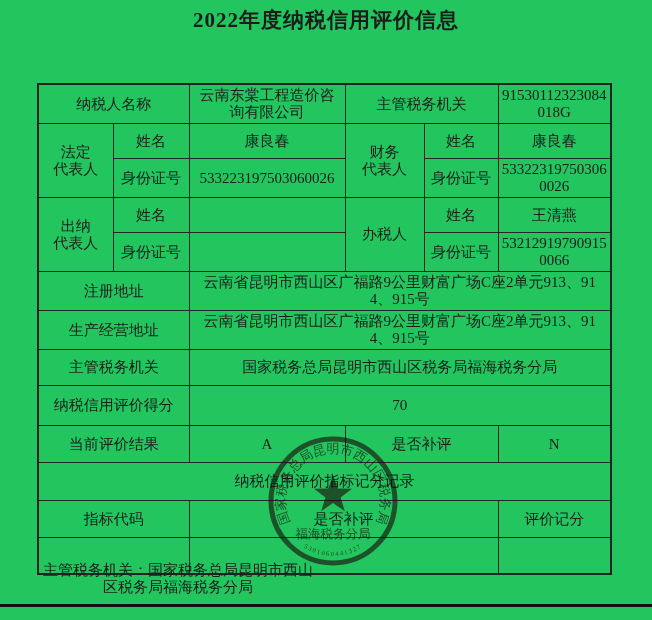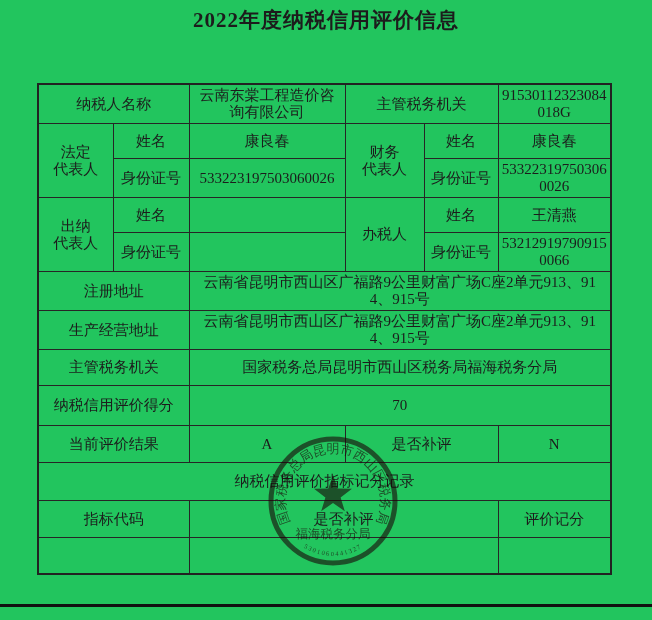--- a/index.html
+++ b/index.html
@@ -127,17 +127,18 @@
     <polygon fill="#c8464e" points="70,44 74.7,57.5 89,57.8 77.6,66.5 81.8,80.2 70,72 58.2,80.2 62.4,66.5 51,57.8 65.3,57.5"></polygon>
     <text font-size="13" text-anchor="middle">
       <textPath href="#arcTop" startOffset="50%">国家税务总局昆明市西山区税务局</textPath>
     </text>
     <text x="70" y="107" font-size="12.5" text-anchor="middle">福海税务分局</text>
     <text font-size="6.5" text-anchor="middle" letter-spacing="1.5">
       <textPath href="#arcBottom" startOffset="50%">5301060441327</textPath>
     </text>
   </svg>
 
+  <div id="footer-left"><span>主管税务机关：</span><span>国家税务总局昆明市西山区税务局福海税务分局</span></div>
 
 
   <div id="bottom-line"></div>
 
 </div>
 
 </body></html>

